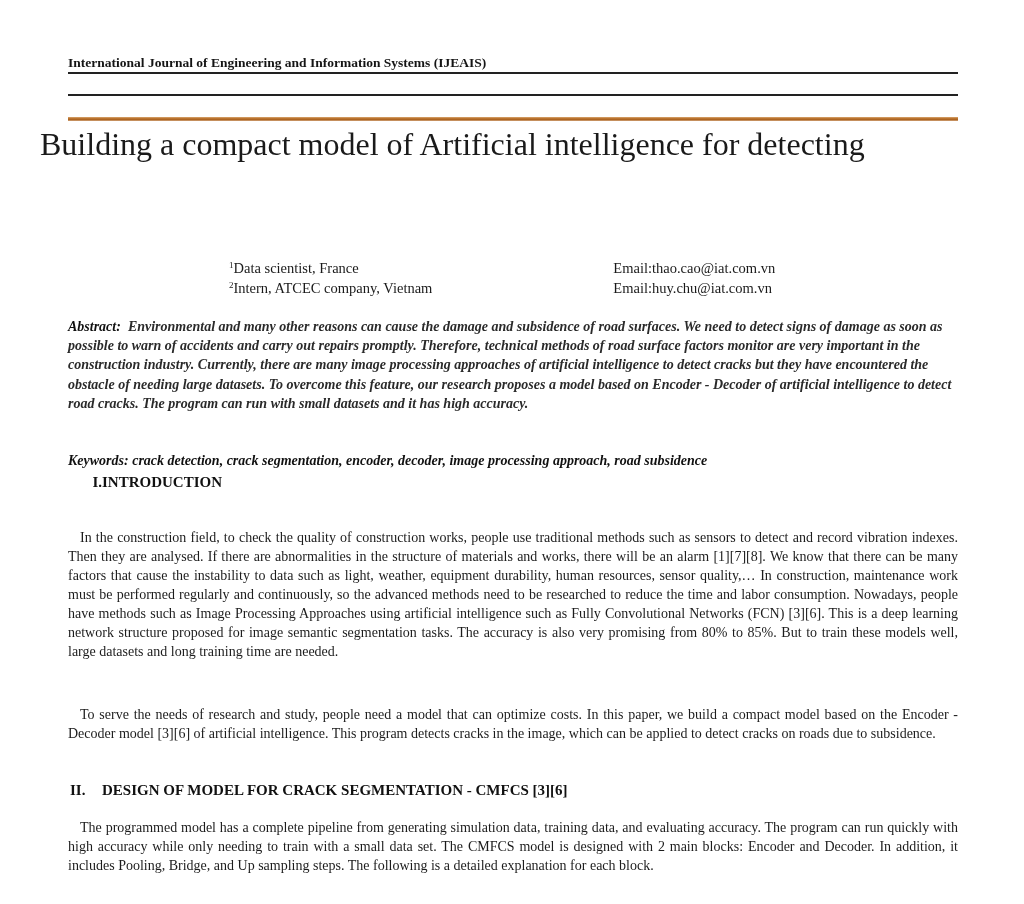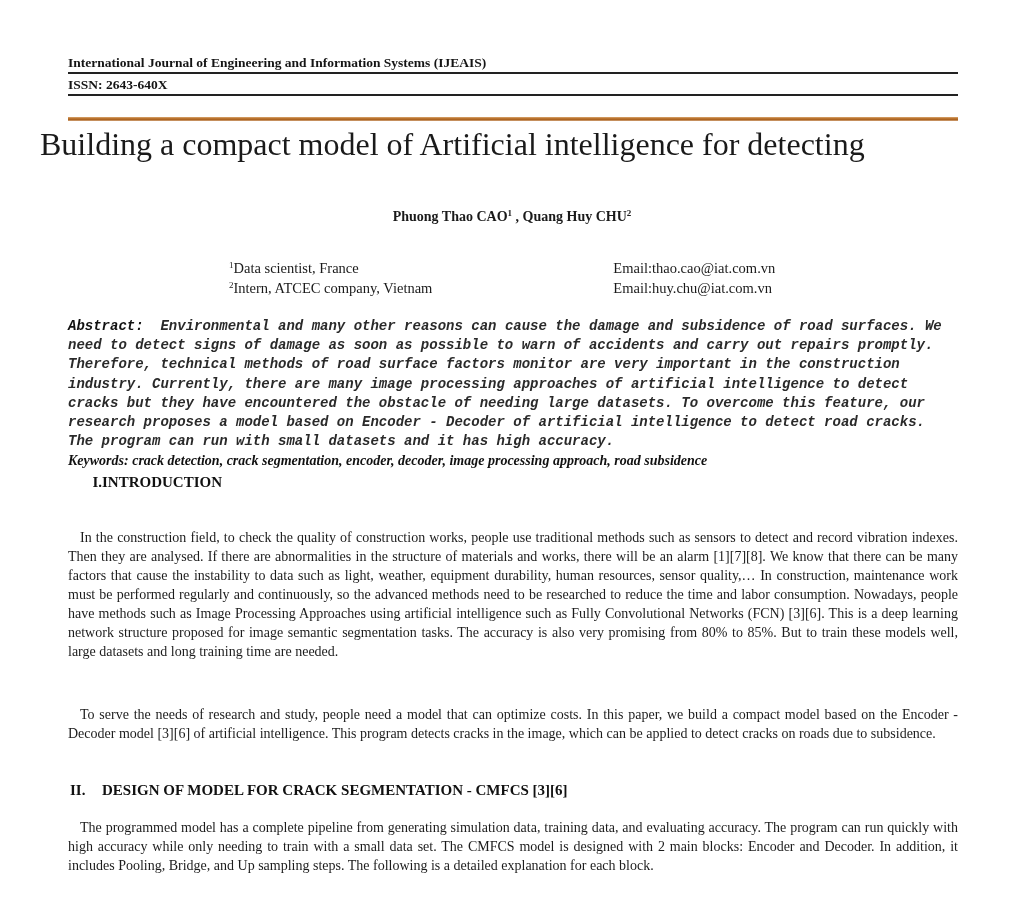--- a/index.html
+++ b/index.html
@@ -20,50 +20,46 @@
       font-size: 14px; font-weight: bold; }
     .authors sup { font-size: 9px; vertical-align: 5px; line-height: 0; }
 
     .affil { position: absolute; font-size: 14.5px; line-height: 20px; }
     .affil sup { font-size: 9px; vertical-align: 5px; line-height: 0; }
     .affil-left { left: 229px; top: 258px; }
     .affil-right { left: 594px; top: 258px; }
     .affil-right .lbl { display: inline-block; width: 58px; text-align: right; }
 
     .abstract { position: absolute; left: 68px; width: 890px; top: 317px;
-      font-size: 14px; line-height: 19.2px; font-style: italic; font-weight: bold; color: #2a2a2a; font-family: Liberation Mono, monospace; }
+      font-size: 14px; line-height: 19.2px; font-style: italic; font-weight: bold; color: #2a2a2a; }
     .abstract .lead { font-weight: bold; color: #111; }
 
     .keywords { position: absolute; left: 68px; width: 890px; top: 453px;
       font-size: 14px; font-style: italic; font-weight: bold; color: #111; }
 
     .section { position: absolute; left: 70px; font-size: 15px; font-weight: bold; color: #111; }
     .section .num { display: inline-block; width: 32px; }
 
     .para { position: absolute; left: 68px; width: 890px; font-size: 14px; line-height: 19px;
       text-align: justify; color: #1c1c1c; text-indent: 12px; }
   </style>
 </head>
 <body>
 
 <div class="page">
 
   <div class="hdr" style="top:55px;">International Journal of Engineering and Information Systems (IJEAIS)</div>
   <div class="hdr-line" style="top:72px;"></div>
-  <div class="hdr" style="top:77px;">ISSN: 2643-640X</div>
   <div class="hdr-line" style="top:94px;"></div>
   <div class="hdr-bar" style="top:117px;"></div>
 
   <div class="title">
     <div>Building a compact model of Artificial intelligence for detecting</div>
   </div>
 
-  <div class="authors">
-    <span>Phuong Thao CAO</span><sup>1</sup><span> , </span><span>Quang Huy CHU</span><sup>2</sup>
-  </div>
 
   <div class="affil affil-left">
     <div><sup>1</sup><span>Data scientist, France</span></div>
     <div><sup>2</sup><span>Intern, ATCEC company, Vietnam</span></div>
   </div>
   <div class="affil affil-right">
     <div><span class="lbl">Email:</span><span>thao.cao@iat.com.vn</span></div>
     <div><span class="lbl">Email:</span><span>huy.chu@iat.com.vn</span></div>
   </div>
 

